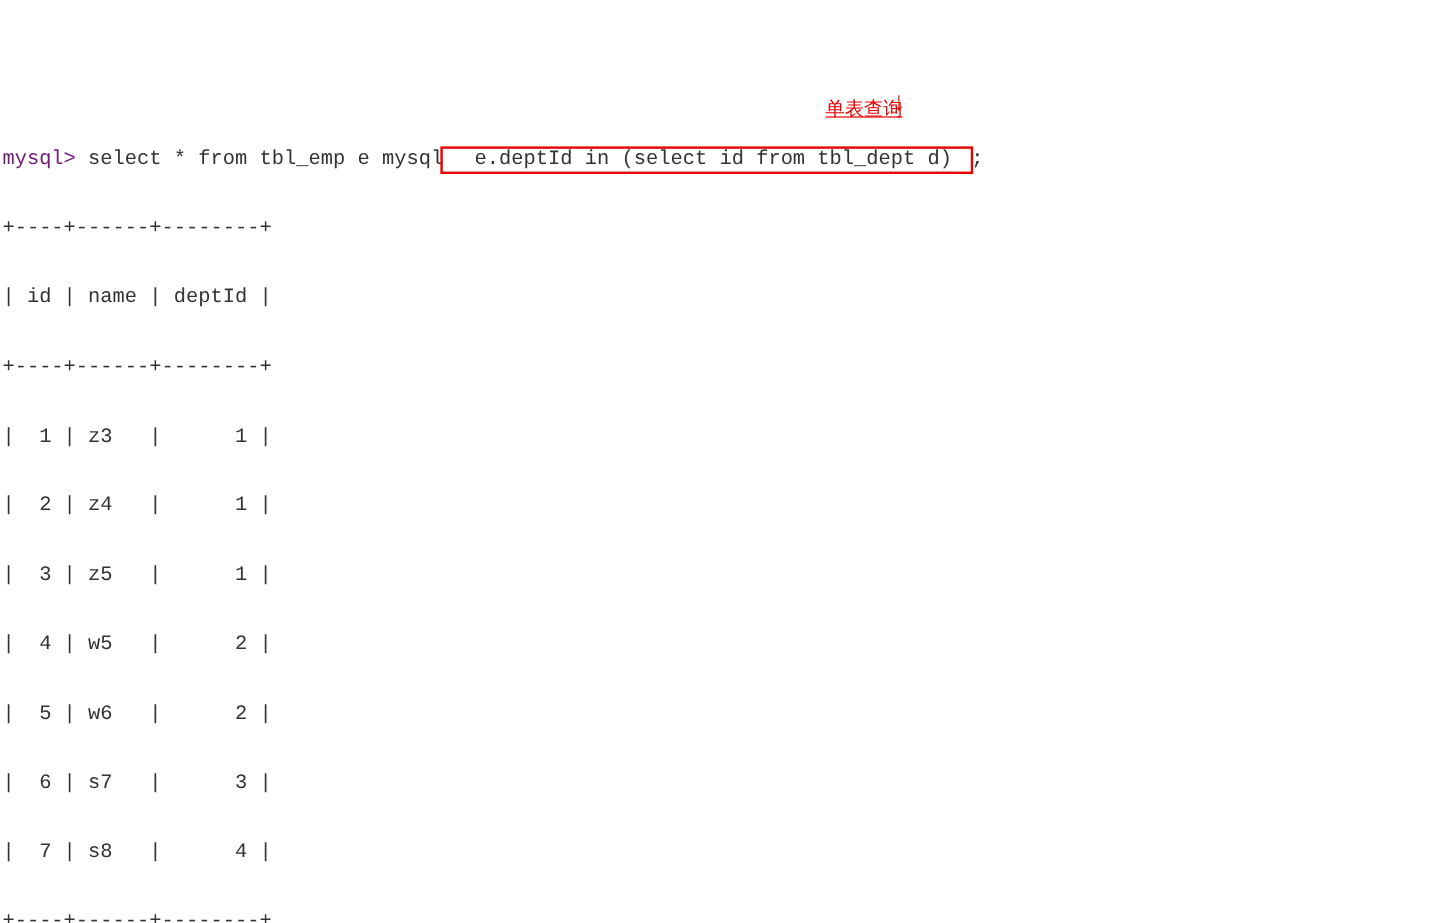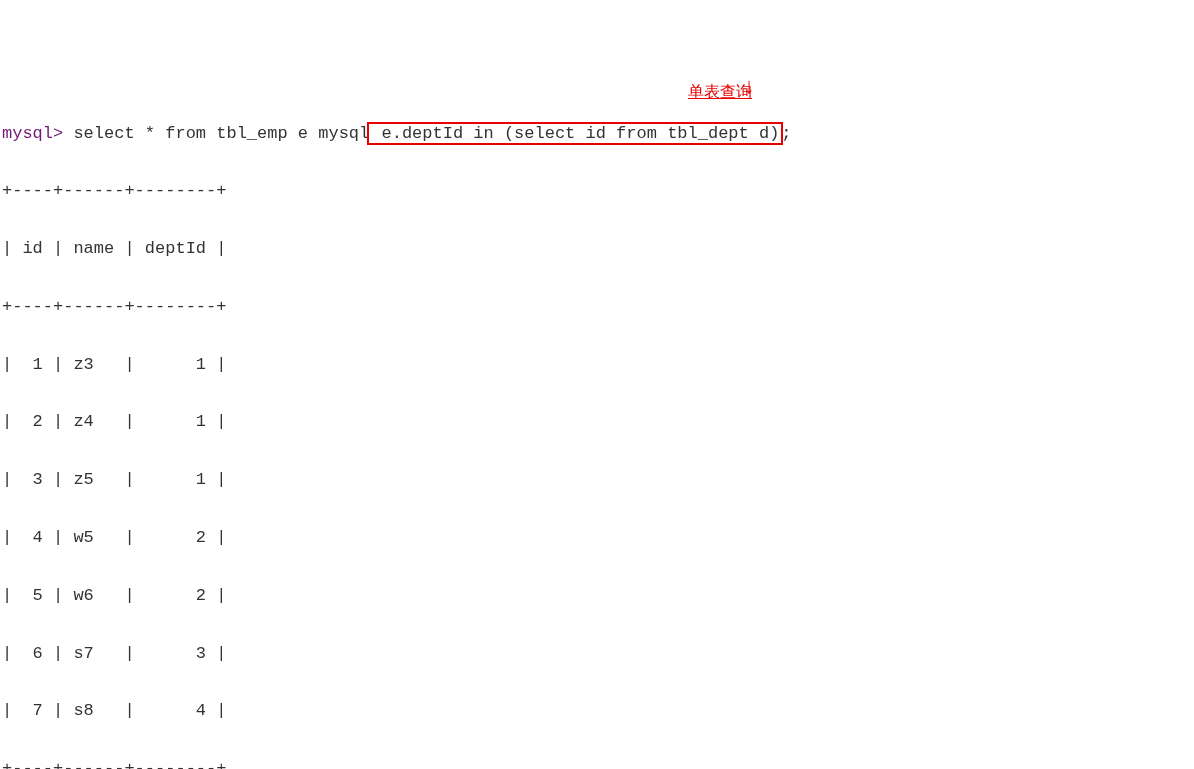--- a/index.html
+++ b/index.html
@@ -12,21 +12,21 @@
     background: #fff;
     white-space: pre;
     width: 1194px;
     position: relative;
   }
   .prompt { color: #701a75; }
   .line { display: block; }
   .boxed-red {
     outline: 2px solid #e60000;
     outline-offset: 0px;
-    padding: 0 2px;
+    padding: 0 16px;
   }
   .arrow {
     color: #e60000;
     font-size: 22px;
     line-height: 1;
   }
   .anno {
     color: #e60000;
     font-family: "Microsoft YaHei","SimSun",sans-serif;
     font-size: 16px;

